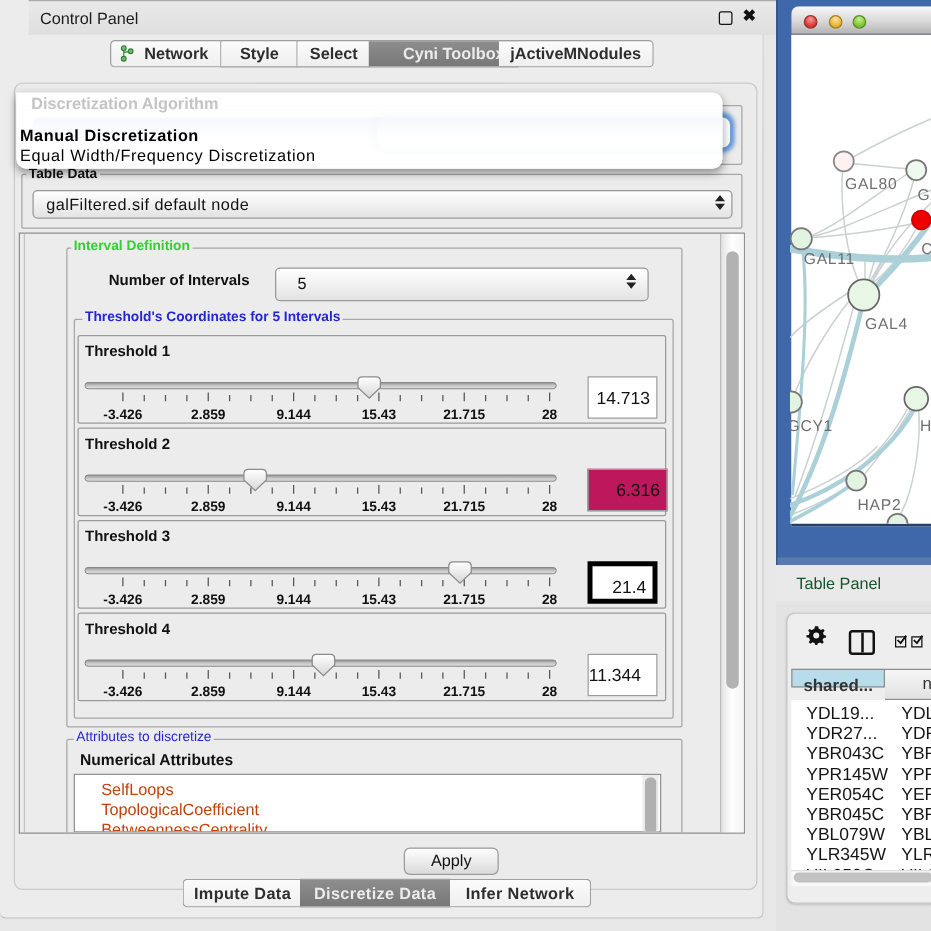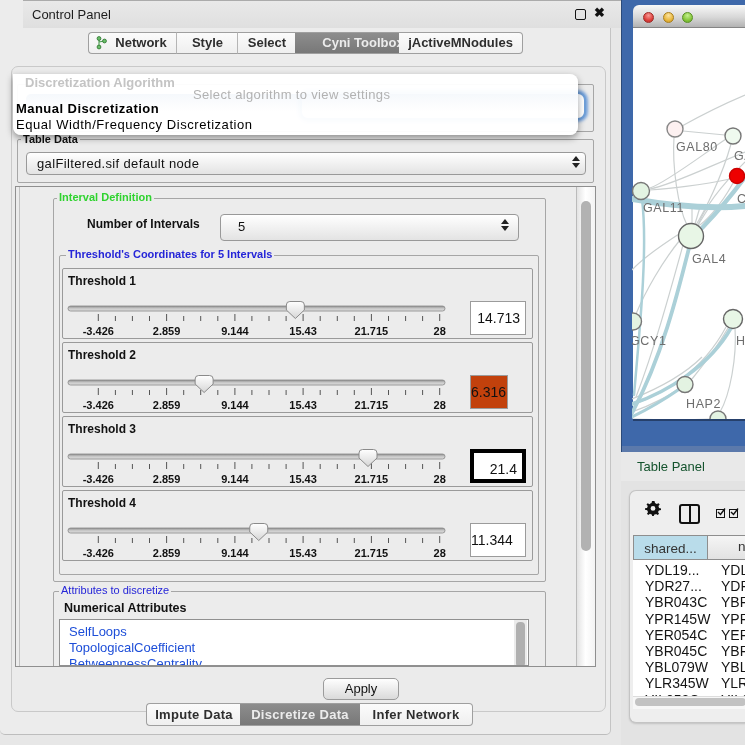--- a/index.html
+++ b/index.html
@@ -130,21 +130,21 @@
           <rect x="5" y="37" width="377" height="5" rx="2.5" fill="url(#tg155)" stroke="#888" stroke-width="0.8"></rect>
           <path d="M35.3,45 L35.3,52 M52.4,47 L52.4,52 M69.4,47 L69.4,52 M86.5,47 L86.5,52 M103.6,45 L103.6,52 M120.7,47 L120.7,52 M137.7,47 L137.7,52 M154.8,47 L154.8,52 M171.9,45 L171.9,52 M188.9,47 L188.9,52 M206.0,47 L206.0,52 M223.1,47 L223.1,52 M240.1,45 L240.1,52 M257.2,47 L257.2,52 M274.3,47 L274.3,52 M291.3,47 L291.3,52 M308.4,45 L308.4,52 M325.5,47 L325.5,52 M342.6,47 L342.6,52 M359.6,47 L359.6,52 M376.7,45 L376.7,52 " stroke="#555" stroke-width="1"></path>
           <text x="35.3" y="66" font-size="11" font-weight="bold" fill="#111" text-anchor="middle" font-family="Liberation Sans">-3.426</text>
           <text x="103.6" y="66" font-size="11" font-weight="bold" fill="#111" text-anchor="middle" font-family="Liberation Sans">2.859</text>
           <text x="171.9" y="66" font-size="11" font-weight="bold" fill="#111" text-anchor="middle" font-family="Liberation Sans">9.144</text>
           <text x="240.1" y="66" font-size="11" font-weight="bold" fill="#111" text-anchor="middle" font-family="Liberation Sans">15.43</text>
           <text x="308.4" y="66" font-size="11" font-weight="bold" fill="#111" text-anchor="middle" font-family="Liberation Sans">21.715</text>
           <text x="376.7" y="66" font-size="11" font-weight="bold" fill="#111" text-anchor="middle" font-family="Liberation Sans">28</text>
           <path d="M132.13334818303315,36 Q132.13334818303315,32.5 135.63334818303315,32.5 L146.63334818303315,32.5 Q150.13334818303315,32.5 150.13334818303315,36 L150.13334818303315,41 L141.13334818303315,49.5 L132.13334818303315,41 Z" fill="url(#th155)" stroke="#8a8a8a" stroke-width="1"></path>
         </svg>
-        <div class="abs" style="left:407px;top:32px;width:38px;height:34px;background:#c2410c;border:1px solid #9b9b9b;box-sizing:border-box;font-size:14px;color:#111;text-align:right;line-height:32px;padding-right:5px;">6.316</div>
+        <div class="abs" style="left:407px;top:32px;width:64px;height:34px;background:#be185d;border:1px solid #9b9b9b;box-sizing:border-box;font-size:14px;color:#111;text-align:right;line-height:32px;padding-right:5px;">6.316</div>
       </div>
       <div class="abs" style="left:46px;top:229px;width:471px;height:71px;border:1px solid #9a9a9a;border-radius:2px;box-sizing:border-box;">
         <div class="abs" style="left:5px;top:5px;font-size:12px;font-weight:bold;color:#111;">Threshold 3</div>
         <svg class="abs" style="left:0;top:0;" width="469" height="69" viewBox="0 0 469 69">
           <defs>
             <linearGradient id="tg229" x1="0" y1="0" x2="0" y2="1">
               <stop offset="0" stop-color="#8f8f8f"></stop>
               <stop offset="0.5" stop-color="#c7c7c7"></stop>
               <stop offset="1" stop-color="#e0e0e0"></stop>
             </linearGradient>
@@ -188,37 +188,36 @@
           <text x="308.4" y="66" font-size="11" font-weight="bold" fill="#111" text-anchor="middle" font-family="Liberation Sans">21.715</text>
           <text x="376.7" y="66" font-size="11" font-weight="bold" fill="#111" text-anchor="middle" font-family="Liberation Sans">28</text>
           <path d="M186.75561000445492,36 Q186.75561000445492,32.5 190.25561000445492,32.5 L201.25561000445492,32.5 Q204.75561000445492,32.5 204.75561000445492,36 L204.75561000445492,41 L195.75561000445492,49.5 L186.75561000445492,41 Z" fill="url(#th303)" stroke="#8a8a8a" stroke-width="1"></path>
         </svg>
         <div class="abs" style="left:407px;top:32px;width:56px;height:34px;background:#fff;border:1px solid #9b9b9b;box-sizing:border-box;font-size:14px;color:#111;text-align:right;line-height:32px;padding-right:18px;">11.344</div>
       </div>
       <div class="grp" style="left:37px;top:404px;width:491px;height:80px;"></div>
       <div class="gtitle" style="left:43px;top:397px;color:#2525d8;font-weight:normal;">Attributes to discretize</div>
       <div class="abs" style="left:48px;top:414px;font-size:12.5px;font-weight:bold;color:#111;">Numerical Attributes</div>
       <div class="abs" style="left:43px;top:432px;width:470px;height:47px;background:#fff;border:1px solid #909090;box-sizing:border-box;overflow:hidden;">
-        <div style="margin:4px 0 0 9px;font-size:13px;color:#1d4ed8;line-height:16px;">SelfLoops<br>TopologicalCoefficient<br>BetweennessCentrality</div>
+        <div style="margin:4px 0 0 21px;font-size:13px;color:#c2410c;line-height:16px;">SelfLoops<br>TopologicalCoefficient<br>BetweennessCentrality</div>
         <div class="abs" style="right:1px;top:0;width:13px;height:47px;background:#ebebeb;"></div>
         <div class="abs" style="right:3px;top:2px;width:9px;height:45px;background:#b0b0b0;border-radius:4px;"></div>
       </div>
     </div>
 
   <div class="abs" style="left:323px;top:678px;width:76px;height:22px;background:linear-gradient(#fefefe,#dadada);border:1px solid #9b9b9b;border-radius:5px;box-sizing:border-box;text-align:center;font-size:13px;color:#111;line-height:20px;">Apply</div>
 
   <div class="abs ttab" style="top:703px;left:146px;width:94px;height:21px;line-height:21px;border-left:1px solid #9f9f9f;border-radius:4px 0 0 4px;font-size:13px;letter-spacing:0.3px;">Impute Data</div>
   <div class="abs ttab" style="top:703px;left:240px;width:120px;height:21px;line-height:21px;background:linear-gradient(#8d8d8d,#787878);color:#ececec;font-size:13px;letter-spacing:0.3px;">Discretize Data</div>
   <div class="abs ttab" style="top:703px;left:360px;width:112px;height:21px;line-height:21px;border-right:1px solid #9f9f9f;border-radius:0 4px 4px 0;font-size:13px;letter-spacing:0.3px;">Infer Network</div>
 </div>
 
 <div class="abs" id="popup" style="left:13px;top:74px;width:565px;height:61px;background:rgba(255,255,255,0.97);border-radius:0 8px 8px 8px;box-shadow:0 3px 7px rgba(0,0,0,0.40);">
   <div class="abs" style="left:12px;top:1px;font-size:13px;font-weight:bold;color:#c4c4c4;">Discretization Algorithm</div>
   <div class="abs" style="left:13px;top:20px;width:556px;height:25px;border-radius:5px;background:linear-gradient(rgba(228,236,246,0.35),rgba(255,255,255,0) 70%);"></div>
-  <div class="abs" style="left:180px;top:13px;font-size:13px;letter-spacing:0.35px;color:#b2b2b2;">Select algorithm to view settings</div>
   <div class="abs" style="left:3px;top:27px;font-size:13px;font-weight:bold;letter-spacing:0.45px;color:#000;">Manual Discretization</div>
   <div class="abs" style="left:3px;top:43px;font-size:13px;letter-spacing:0.55px;color:#000;">Equal Width/Frequency Discretization</div>
 </div>
 
 <div class="abs" id="net" style="left:621px;top:0;width:124px;height:452px;background:#3e68aa;border-left:1px solid #2b4a7a;">
   <div class="abs" style="left:11px;top:5px;width:113px;height:22px;background:linear-gradient(#f8f8f8 0%,#d8d8d8 55%,#b3b3b3 100%);border-radius:6px 0 0 0;border-bottom:1px solid #858585;"></div>
   <div class="abs" style="left:21px;top:12px;width:11px;height:11px;border-radius:50%;background:radial-gradient(circle at 50% 28%,#f79a96,#dd3d39 62%,#b52f2c);border:1px solid #9c2b28;box-sizing:border-box;"></div>
   <div class="abs" style="left:41px;top:12px;width:11px;height:11px;border-radius:50%;background:radial-gradient(circle at 50% 28%,#fbe3a0,#e8b63c 62%,#c6941f);border:1px solid #a87e1c;box-sizing:border-box;"></div>
   <div class="abs" style="left:60px;top:12px;width:11px;height:11px;border-radius:50%;background:radial-gradient(circle at 50% 28%,#c4ef8e,#84c539 62%,#64a527);border:1px solid #578f23;box-sizing:border-box;"></div>
   <div class="abs" id="canvas" style="left:11px;top:28px;width:113px;height:391px;background:#fff;border-bottom:2px solid #26406b;"></div>
@@ -238,21 +237,21 @@
   <div class="abs" style="left:58.5px;top:15px;width:2.4px;height:16px;background:#111;"></div>
   <div class="abs" style="left:86px;top:18px;width:7px;height:7px;border:1.3px solid #111;"></div>
   <svg class="abs" style="left:86px;top:16px;" width="11" height="11" viewBox="0 0 11 11">
       <path d="M2 5 L4.5 7.5 L9 1.5" stroke="#111" stroke-width="1.4" fill="none"></path>
     </svg>
   <div class="abs" style="left:99px;top:18px;width:7px;height:7px;border:1.3px solid #111;"></div>
   <svg class="abs" style="left:99px;top:16px;" width="11" height="11" viewBox="0 0 11 11">
       <path d="M2 5 L4.5 7.5 L9 1.5" stroke="#111" stroke-width="1.4" fill="none"></path>
     </svg>
 
-  <div class="abs" style="left:3px;top:44px;width:75px;height:25px;background:#b9dcea;border:1px solid #8e8e8e;box-sizing:border-box;font-size:13.5px;color:#333;text-align:center;line-height:25px;">shared...</div>
+  <div class="abs" style="left:3px;top:44px;width:75px;height:15px;background:#b9dcea;border:1px solid #8e8e8e;box-sizing:border-box;font-size:13.5px;color:#333;text-align:center;line-height:25px;font-weight:bold;">shared...</div>
   <div class="abs" style="left:78px;top:44px;width:38px;height:25px;background:linear-gradient(#f5f5f5,#e2e2e2);border:1px solid #8e8e8e;border-left:none;box-sizing:border-box;"></div>
   <div class="abs" style="left:108px;top:48px;font-size:13.5px;color:#333;">n</div>
 
   <div class="abs" id="rows" style="left:3px;top:69px;width:113px;height:136px;background:#fff;font-size:14px;color:#151515;">
       <div class="abs" style="left:12px;top:2px;">YDL19...</div>
       <div class="abs" style="left:88px;top:2px;">YDL194W</div>
       <div class="abs" style="left:12px;top:18.2px;">YDR27...</div>
       <div class="abs" style="left:88px;top:18.2px;">YDR277C</div>
       <div class="abs" style="left:12px;top:34.4px;">YBR043C</div>
       <div class="abs" style="left:88px;top:34.4px;">YBR043C</div>

